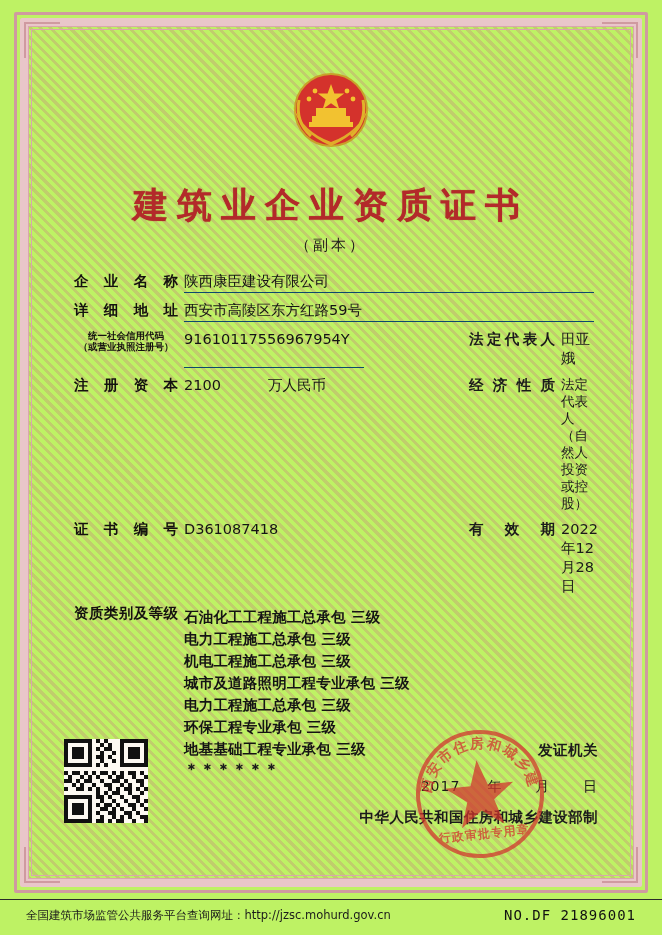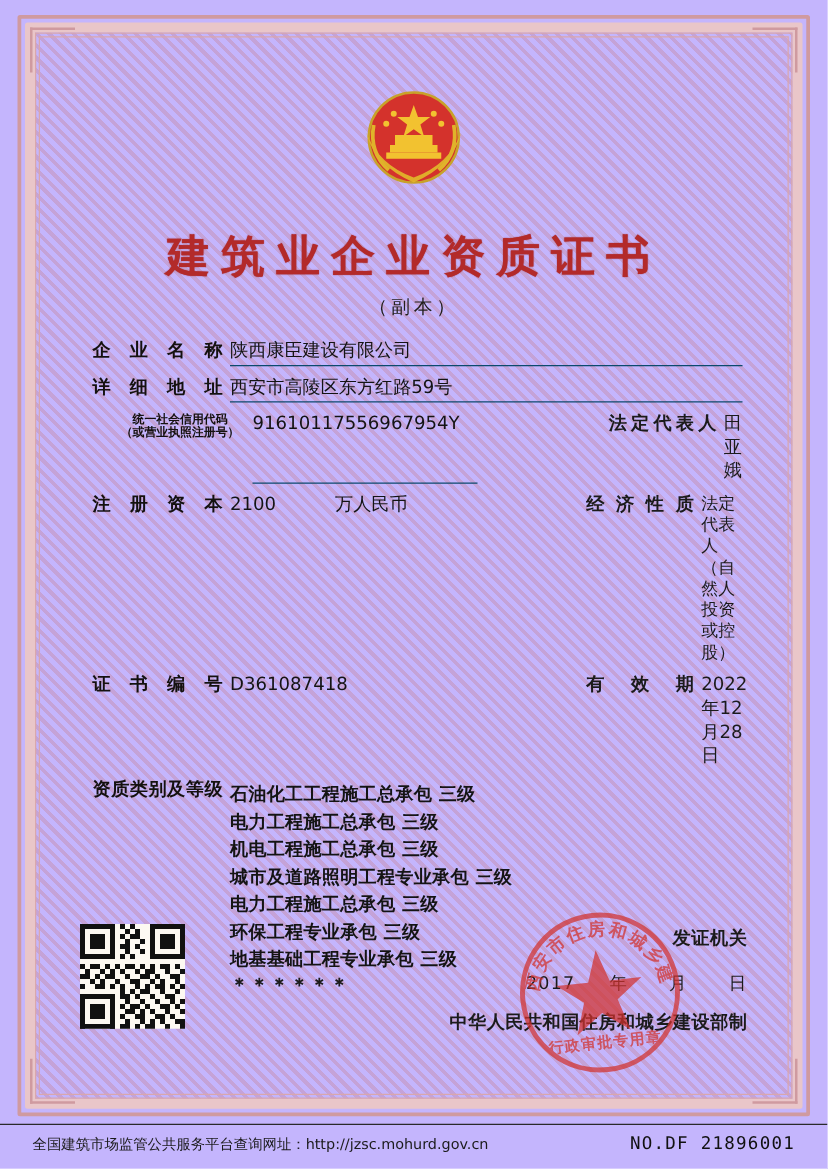--- a/index.html
+++ b/index.html
@@ -10,21 +10,21 @@
     width: 662px;
     height: 935px;
     background: #ffffff;
     font-family: "DejaVu Sans", "Liberation Sans", sans-serif;
     overflow: hidden;
   }
   .page {
     position: relative;
     width: 662px;
     height: 935px;
-    background: #c4b5fd;
+    background: #bef264;
     box-sizing: border-box;
   }
   
   .border-outer {
     position: absolute;
     left: 14px;
     top: 12px;
     right: 14px;
     bottom: 42px;
     border: 3px solid #cf9aa0;
@@ -131,21 +131,20 @@
     padding-right: 6px;
     box-sizing: border-box;
   }
   .lbl.small {
     font-size: 9.5px;
     line-height: 11px;
     font-weight: bold;
     text-align: center;
     text-align-last: center;
     padding-top: 0;
-    margin-left: 18px;
   }
   .lbl.small span { display: block; }
   .val {
     flex: 1;
     font-size: 14.5px;
     line-height: 19px;
     color: #141414;
     font-family: "DejaVu Sans", "Liberation Sans", sans-serif;
   }
   .underline {

